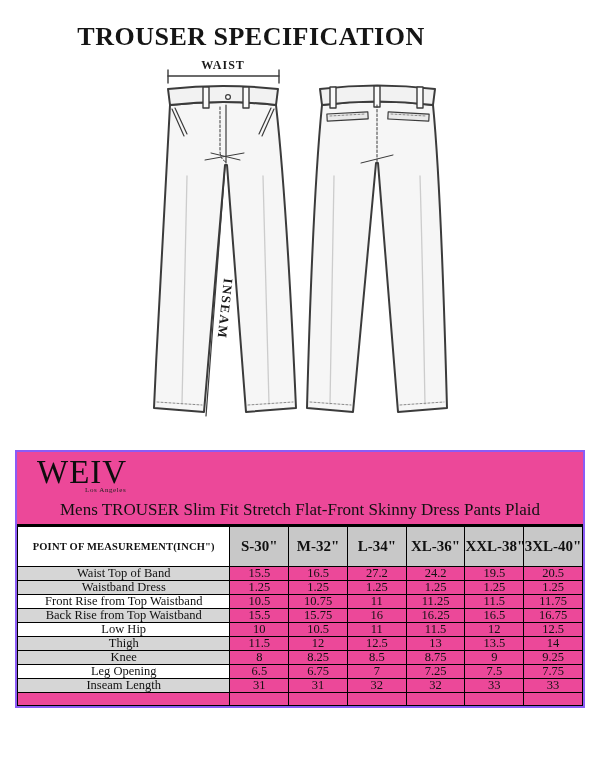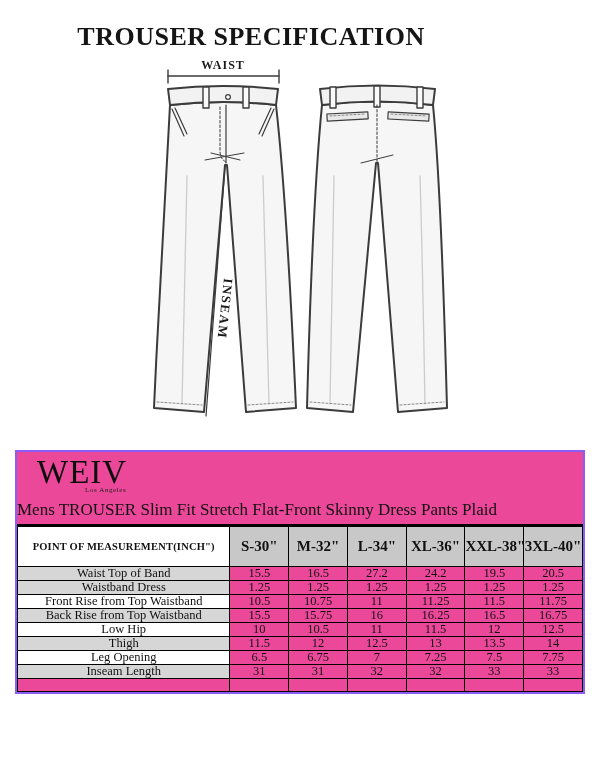--- a/index.html
+++ b/index.html
@@ -14,21 +14,21 @@
   svg.diagram{position:absolute;top:56px;left:0;}
 
   .spec-card{
     position:absolute;top:450px;left:15px;width:566px;
     border:2px solid #8b5cf6;background:#ec4899;
   }
   .logo-block{height:41px;padding:4px 0 0 20px;}
   .brand-name{font-size:33px;line-height:32px;letter-spacing:1px;color:#0d0d0d;}
   .brand-sub{font-size:7px;letter-spacing:.6px;margin:-2px 7px 0 48px;color:#222;}
   .product-title{
-    text-align:left;font-size:17px;height:27px;line-height:25px;
+    text-align:center;font-size:17px;height:27px;line-height:25px;
     border-bottom:2px solid #000;white-space:nowrap;
   }
   table.spec{border-collapse:collapse;width:100%;table-layout:fixed;}
   table.spec th,table.spec td{
     border:1px solid #000;text-align:center;padding:0;overflow:hidden;white-space:nowrap;
   }
   col.c-lbl{width:37.6%;}
   col.c-size{width:10.4%;}
   .hdr-label{font-size:10.5px;font-weight:bold;background:#fff;letter-spacing:.2px;}
   .hdr-size{background:#c8c8c8;font-size:15px;font-weight:bold;height:39px;}
@@ -190,20 +190,29 @@
       <tr>
         <td class="lbl shaded">Thigh</td>
         <td>11.5</td>
         <td>12</td>
         <td>12.5</td>
         <td>13</td>
         <td>13.5</td>
         <td>14</td>
       </tr>
       <tr>
+        <td class="lbl shaded">Knee</td>
+        <td>8</td>
+        <td>8.25</td>
+        <td>8.5</td>
+        <td>8.75</td>
+        <td>9</td>
+        <td>9.25</td>
+      </tr>
+      <tr>
         <td class="lbl">Leg Opening</td>
         <td>6.5</td>
         <td>6.75</td>
         <td>7</td>
         <td>7.25</td>
         <td>7.5</td>
         <td>7.75</td>
       </tr>
       <tr>
         <td class="lbl shaded">Inseam Length</td>

